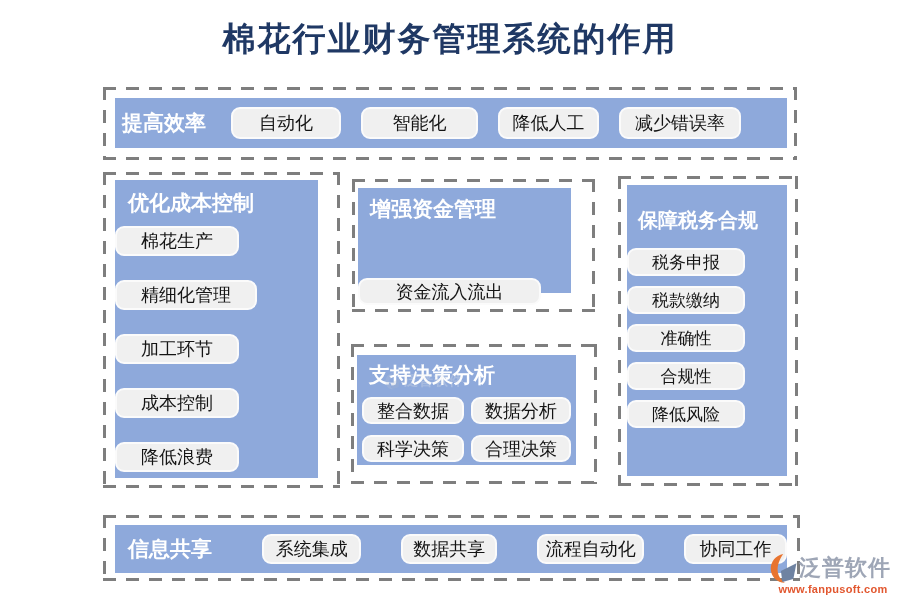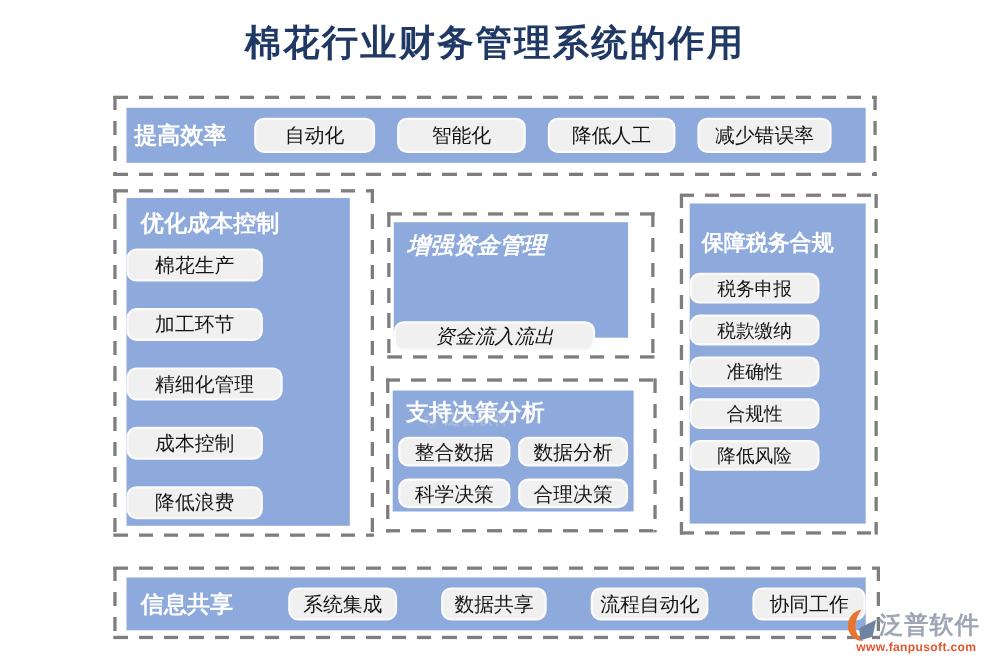--- a/index.html
+++ b/index.html
@@ -83,39 +83,39 @@
 
 <div id="stage">
 
   <div class="page-title">棉花行业财务管理系统的作用</div>
 
   <div class="dashed" style="left:103px;top:87px;width:694px;height:73px;">
     <div class="bar" id="bar-eff">
       <span class="bar-label">提高效率</span>
     <div class="btn row-btn" style="width: 110px;">自动化</div>
         <div class="btn row-btn" style="width: 117px;">智能化</div>
-        <div class="btn row-btn" style="width: 116px;">降低人工</div>
+        <div class="btn row-btn" style="width: 101px;">降低人工</div>
         <div class="btn row-btn" style="width: 122px;">减少错误率</div>
       </div>
   </div>
 
   <div class="dashed" style="left:103px;top:172px;width:237px;height:316px;">
     <div class="panel" id="panel-cost">
       <div class="panel-title">优化成本控制</div>
       <div class="col">
         <div class="btn">棉花生产</div>
+        <div class="btn">精细化管理</div>
         <div class="btn">加工环节</div>
-        <div class="btn">精细化管理</div>
         <div class="btn">成本控制</div>
         <div class="btn">降低浪费</div>
       </div>
     </div>
   </div>
 
-  <div class="dashed" style="left:352px;top:193px;width:243px;height:133px;font-style:italic;">
+  <div class="dashed" style="left:352px;top:179px;width:243px;height:133px;">
     <div class="panel" id="panel-funds">
       <div class="panel-title">增强资金管理</div>
       <div class="col">
         <div class="btn">资金流入流出</div>
         <div class="btn">合理调度</div>
       </div>
     </div>
   </div>
 
   <div class="dashed" style="left:351px;top:344px;width:246px;height:140px;">

